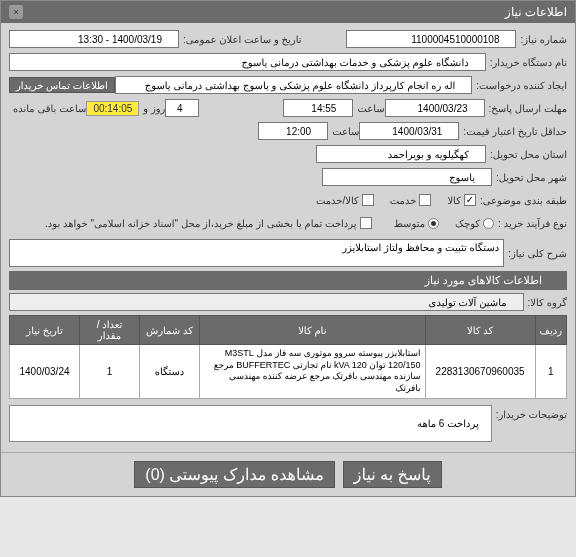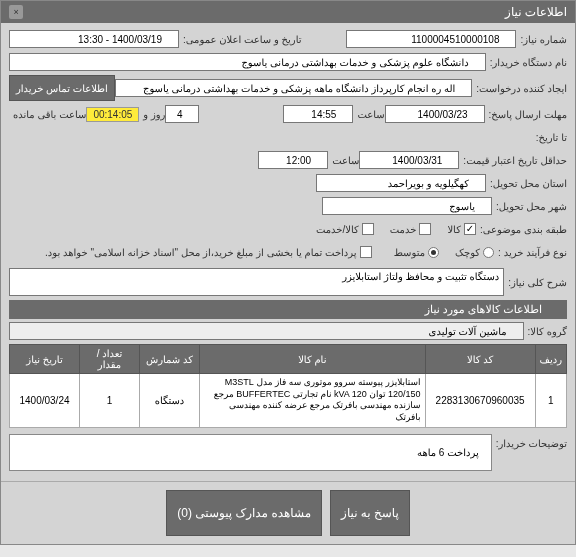--- a/index.html
+++ b/index.html
@@ -9,34 +9,34 @@
 .titlebar .controls { display: flex; gap: 4px; }
 .titlebar .ctrl-btn { width: 14px; height: 14px; background: #999; border-radius: 2px; display: flex; align-items: center; justify-content: center; font-size: 9px; color: #333; }
 .form-area { padding: 6px 8px 4px 8px; }
 .row { display: flex; align-items: center; margin-bottom: 3px; min-height: 20px; }
 .label { color: #333; font-size: 10px; white-space: nowrap; margin-left: 4px; }
 .field { background: #fff; border: 1px solid #777; padding: 2px 16px; font-size: 10px; height: 18px; display: flex; align-items: center; }
 .w-med { width: 170px; }
 .w-small { width: 100px; }
 .w-xs { width: 70px; }
 .w-full { flex: 1; }
-.btn-small { background: #6b6b6b; color: #fff; border: 1px solid #555; padding: 2px 6px; font-size: 10px; cursor: pointer; height: 26px; display: flex; align-items: center; }
+.btn-small { background: #6b6b6b; color: #fff; border: 1px solid #555; padding: 2px 6px; font-size: 10px; cursor: pointer; height: 16px; display: flex; align-items: center; }
 .spacer { flex: 1; }
 .checkbox { width: 12px; height: 12px; border: 1px solid #777; background: #fff; display: inline-block; margin-left: 3px; vertical-align: middle; }
 .checkbox.checked::after { content: "✓"; font-size: 10px; line-height: 10px; display: block; text-align: center; }
 .radio { width: 11px; height: 11px; border: 1px solid #777; border-radius: 50%; background: #fff; display: inline-block; margin-left: 3px; vertical-align: middle; position: relative; }
 .radio.checked::after { content: ""; width: 5px; height: 5px; background: #333; border-radius: 50%; position: absolute; top: 2px; left: 2px; }
 .section-bar { background: #6b6b6b; color: #fff; padding: 3px 25px; font-size: 11px; margin: 4px 0 2px 0; }
 table.data { width: 100%; border-collapse: collapse; font-size: 10px; margin-top: 2px; }
 table.data th { background: #6b6b6b; color: #fff; border: 1px solid #555; padding: 3px 4px; font-weight: normal; }
 table.data td { background: #fff; border: 1px solid #aaa; padding: 3px 4px; text-align: center; }
 .note-row { display: flex; align-items: flex-start; margin-top: 6px; }
 .note-box { flex: 1; border: 1px solid #888; background: #fff; min-height: 26px; padding: 12px; font-size: 10px; }
 .footer { display: flex; justify-content: center; gap: 8px; padding: 8px; border-top: 1px solid #aaa; margin-top: 6px; }
-.footer .btn { background: #6b6b6b; color: #fff; border: 1px solid #555; padding: 15px 10px; font-size: 12px; cursor: pointer; }
+.footer .btn { background: #6b6b6b; color: #fff; border: 1px solid #555; padding: 3px 10px; font-size: 16px; cursor: pointer; }
 .textbox { background: #fff; border: 1px solid #777; padding: 2px 4px; font-size: 10px; height: 28px; flex: 1; }
 .timer { background: #ffeb3b; border: 1px solid #999; padding: 1px 6px; font-size: 10px; color: #333; }
 </style>
 </head>
 <body>
 
 <div class="window">
 
   <div class="titlebar">
     <span>اطلاعات نیاز</span>
@@ -55,39 +55,36 @@
       <span class="field w-med">1400/03/19 - 13:30</span>
     </div>
 
     <div class="row">
       <span class="label">نام دستگاه خریدار:</span>
       <span class="field w-full">دانشگاه علوم پزشکی و خدمات بهداشتی درمانی یاسوج</span>
     </div>
 
     <div class="row">
       <span class="label">ایجاد کننده درخواست:</span>
-      <span class="field w-full">اله ره انجام کارپرداز دانشگاه ماهه پزشکی و خدمات بهداشتی درمانی یاسوج</span>
+      <span class="field w-full">اله ره انجام کارپرداز دانشگاه علوم پزشکی و یاسوج بهداشتی درمانی یاسوج</span>
       <span class="btn-small">اطلاعات تماس خریدار</span>
     </div>
 
     <div class="row">
       <span class="label">مهلت ارسال پاسخ:</span>
       <span class="field w-small">1400/03/23</span>
       <span class="label">ساعت</span>
       <span class="field w-xs">14:55</span>
       <span class="spacer"></span>
       <span class="field" style="width:30px;text-align:center">4</span>
       <span class="label">روز و</span>
       <span class="timer">00:14:05</span>
       <span class="label">ساعت باقی مانده</span>
     </div>
 
-    <div class="row">
-      <span class="label">تا تاریخ:</span>
-    </div>
 
     <div class="row">
       <span class="label">حداقل تاریخ اعتبار قیمت:</span>
       <span class="field w-small">1400/03/31</span>
       <span class="label">ساعت</span>
       <span class="field w-xs">12:00</span>
     </div>
 
     <div class="row">
       <span class="label">استان محل تحویل:</span>

